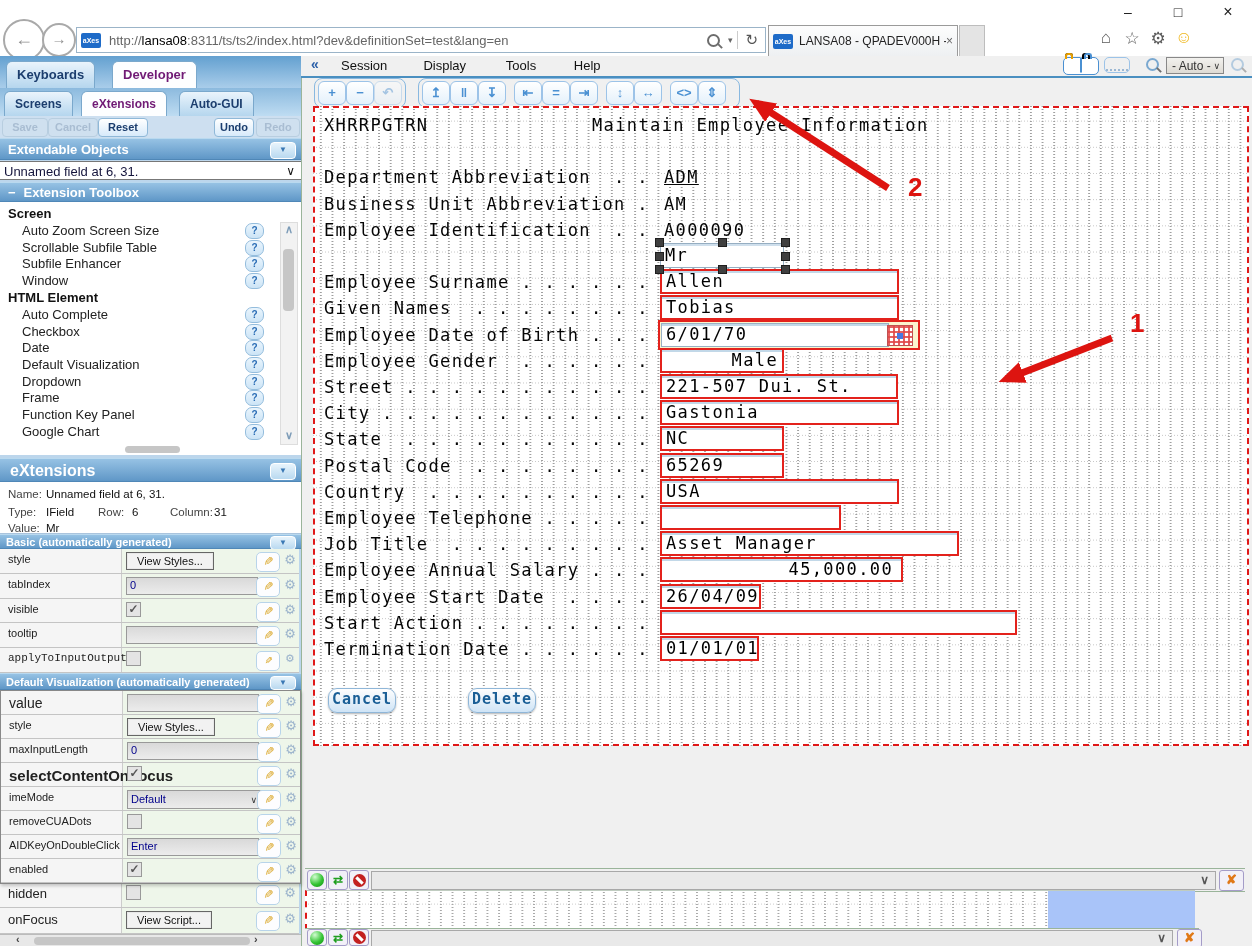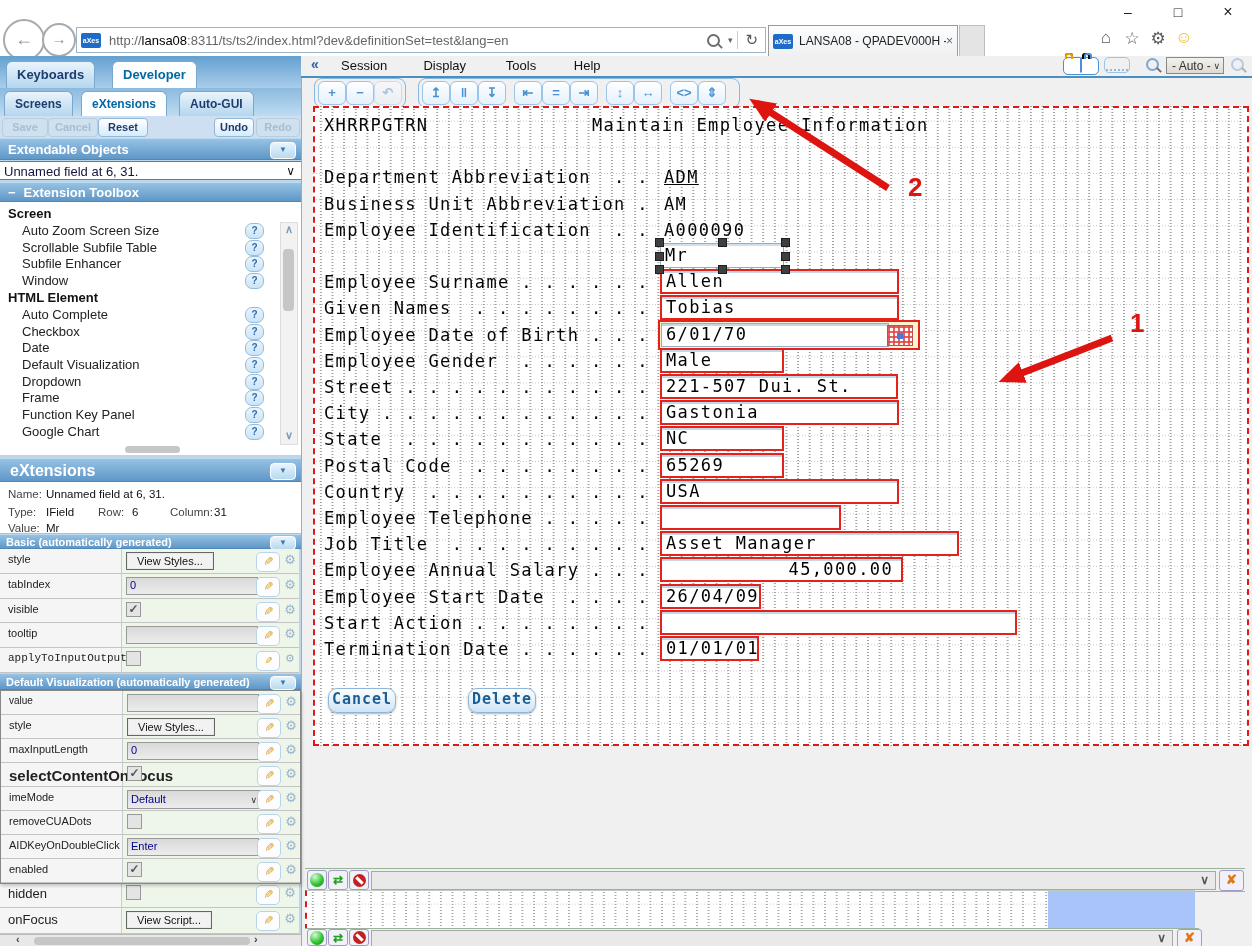--- a/index.html
+++ b/index.html
@@ -21,21 +21,21 @@
        border:1px solid #9a9a9a;border-bottom:none;display:flex;align-items:center;padding:0 4px;box-sizing:border-box}
   .tabtitle{font-size:12px;color:#222;margin-left:6px;white-space:nowrap;overflow:hidden;flex:1}
   .icn{font-size:17px;color:#5a5a5a;width:24px;text-align:center;top:28px;cursor:pointer}
   
   .sidebar{left:0;top:56px;width:301px;height:890px;background:#bcd6ec;border-right:1px solid #9ab49a}
   .tabstrip1{left:0;top:0;width:301px;height:32px;background:linear-gradient(#63a0d0,#a9cdea)}
   .tabstrip2{left:0;top:32px;width:301px;height:28px;background:linear-gradient(#8cbade,#bedcf2)}
   .stab{position:absolute;bottom:0;height:26px;line-height:26px;text-align:center;font-weight:bold;font-size:13px;
         color:#1c3e6e;background:linear-gradient(#eaf4fc,#b5d6ee);border:1px solid #7aa8cc;border-bottom:none;
         border-radius:6px 6px 0 0;cursor:pointer;padding:0 10px}
-  .stab.active{background:#fdfeff;color:#0369a1}
+  .stab.active{background:#fdfeff;color:#701a75}
   .actrow{left:0;top:60px;width:301px;height:22px;background:#cddff0}
   .abtn{position:absolute;top:2px;height:17px;line-height:16px;text-align:center;font-size:11px;font-weight:bold;
         color:#1c3e6e;background:linear-gradient(#ffffff,#d7eafa);border:1px solid #8fb8d8;border-radius:4px;cursor:pointer}
   .abtn.dis{color:#a9bdd2;background:#cfe0ef;border-color:#b8cee0;cursor:default}
   .phead{background:linear-gradient(#96c2e4,#5f97c7);color:#fff;font-weight:bold;border-top:1px solid #b9d9ef;border-bottom:1px solid #4f87b7}
   .ddbtn{position:absolute;right:5px;width:24px;height:15px;background:linear-gradient(#e8f4fc,#b9d9f0);
          border:1px solid #fff;border-radius:4px;color:#3a78b4;font-size:8px;text-align:center;line-height:14px;cursor:pointer}
   .eosel{left:0;top:105px;width:301px;height:19px;background:#fff;border-top:1px solid #777;border-bottom:1px solid #777;
          font-size:13px;color:#14143c;line-height:19px;padding-left:4px;box-sizing:border-box;cursor:pointer}
   .tbody{left:0;top:146px;width:301px;height:253px;background:#fff;overflow:hidden}
@@ -232,21 +232,21 @@
     <span class="ddbtn" style="top:1px;height:12px;line-height:11px">▼</span>
   </div>
   <div id="basic-rows"></div>
 
   <div class="abs phead" style="left:0;top:617px;width:301px;height:17px;font-size:11px;line-height:17px;padding-left:6px;box-sizing:border-box">
     <span>Default Visualization (automatically generated)</span>
     <span class="ddbtn" style="top:2px;height:12px;line-height:11px">▼</span>
   </div>
   <div id="dv-rows" class="abs" style="left:0;top:634px;width:299px;height:192px;background:#fff;border:1px solid #888;box-shadow:1px 2px 3px rgba(0,0,0,.2);z-index:5">
       <div class="prow" style="top: 0px; height: 24px;">
-        <div class="plab" style="font-size: 10px;">value</div>
+        <div class="plab" style="font-size: 14px;">value</div>
         <div class="pctl">
           <div class="pinp"></div>
         </div>
         <div class="pico" style="left: 256px;"><span class="pencil">✎</span></div>
         <div class="pico" style="left: 279px; border: none; background: transparent;"><span class="gear">⚙</span></div>
       </div>
       <div class="prow" style="top: 24px; height: 24px;">
         <div class="plab" style="font-size: 11px;">style</div>
         <div class="pctl"><button class="pbtn">View Styles...</button></div>
         <div class="pico" style="left: 256px;"><span class="pencil">✎</span></div>
@@ -396,21 +396,21 @@
     <div class="srow mono" style="top: 187.4px;">Given Names  . . . . . . . .</div>
     <div class="fld" style="left: 345px; top: 187.4px; width: 239px;">Tobias</div>
     <div class="srow mono" style="top: 213.6px;">Employee Date of Birth . . .</div>
     <div class="abs" style="left: 343px; top: 211.6px; width: 262px; height: 30px; background: rgb(251, 243, 205); border: 2px solid rgb(227, 34, 28); box-sizing: border-box;">
       <div class="fld" style="left: 1px; top: 1px; width: 228px; height: 24px; border: 1px solid rgb(152, 176, 196);">6/01/70</div>
       <div class="abs" style="right: 5px; top: 3px; width: 24px; height: 19px; background: repeating-linear-gradient(to right, rgba(225, 70, 70, 0.85) 0px, rgba(225, 70, 70, 0.85) 1.5px, transparent 1.5px, transparent 5px), repeating-linear-gradient(rgba(225, 70, 70, 0.85) 0px, rgba(225, 70, 70, 0.85) 1.5px, transparent 1.5px, transparent 5px) rgb(255, 255, 255); border: 1px solid rgb(192, 80, 80);">
         <div class="abs" style="left: 9px; top: 7px; width: 6px; height: 6px; background: rgb(74, 120, 224);"></div>
       </div>
     </div>
     <div class="srow mono" style="top: 239.8px;">Employee Gender  . . . . . .</div>
-    <div class="fld" style="left: 345px; top: 239.8px; width: 124px;">Male</div>
+    <div class="fld" style="left: 345px; top: 239.8px; width: 124px; text-align: right;">Male</div>
     <div class="srow mono" style="top: 266px;">Street . . . . . . . . . . .</div>
     <div class="fld" style="left: 345px; top: 266px; width: 238px;">221-507 Dui. St.</div>
     <div class="srow mono" style="top: 292.2px;">City . . . . . . . . . . . .</div>
     <div class="fld" style="left: 345px; top: 292.2px; width: 239px;">Gastonia</div>
     <div class="srow mono" style="top: 318.4px;">State  . . . . . . . . . . .</div>
     <div class="fld" style="left: 345px; top: 318.4px; width: 124px;">NC</div>
     <div class="srow mono" style="top: 344.6px;">Postal Code  . . . . . . . .</div>
     <div class="fld" style="left: 345px; top: 344.6px; width: 124px;">65269</div>
     <div class="srow mono" style="top: 370.8px;">Country  . . . . . . . . . .</div>
     <div class="fld" style="left: 345px; top: 370.8px; width: 239px;">USA</div>

